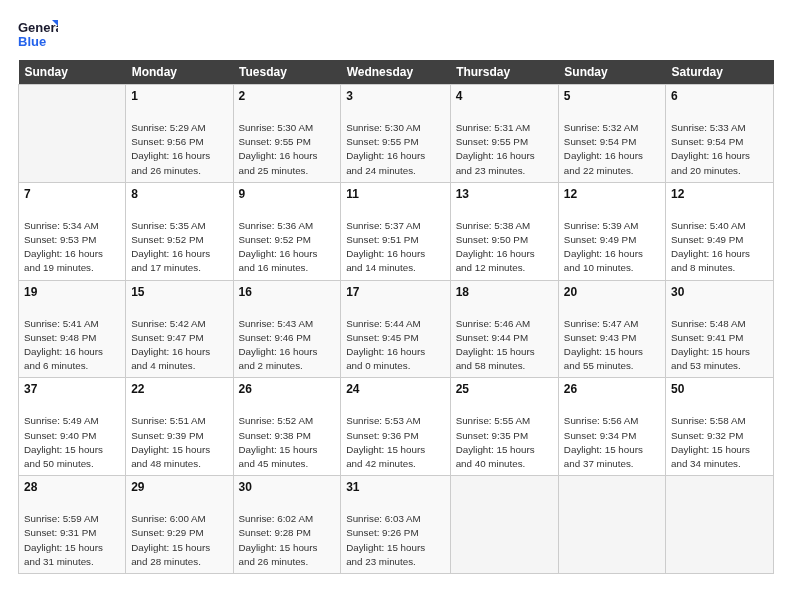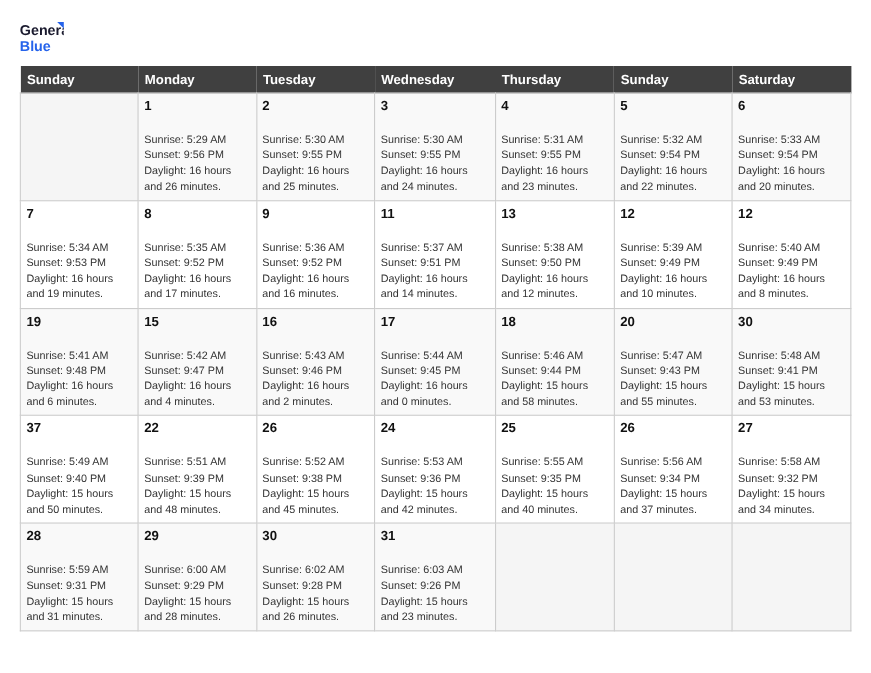--- a/index.html
+++ b/index.html
@@ -219,21 +219,21 @@
           </td>
           <td>
             <span class="day-num">25</span>
             <div class="day-detail">Sunrise: 5:55 AM<br>Sunset: 9:35 PM<br>Daylight: 15 hours<br>and 40 minutes.</div>
           </td>
           <td>
             <span class="day-num">26</span>
             <div class="day-detail">Sunrise: 5:56 AM<br>Sunset: 9:34 PM<br>Daylight: 15 hours<br>and 37 minutes.</div>
           </td>
           <td>
-            <span class="day-num">27</span>
+            <span class="day-num">50</span>
             <div class="day-detail">Sunrise: 5:58 AM<br>Sunset: 9:32 PM<br>Daylight: 15 hours<br>and 34 minutes.</div>
           </td>
         </tr>
         <tr>
           <td>
             <span class="day-num">28</span>
             <div class="day-detail">Sunrise: 5:59 AM<br>Sunset: 9:31 PM<br>Daylight: 15 hours<br>and 31 minutes.</div>
           </td>
           <td>
             <span class="day-num">29</span>

